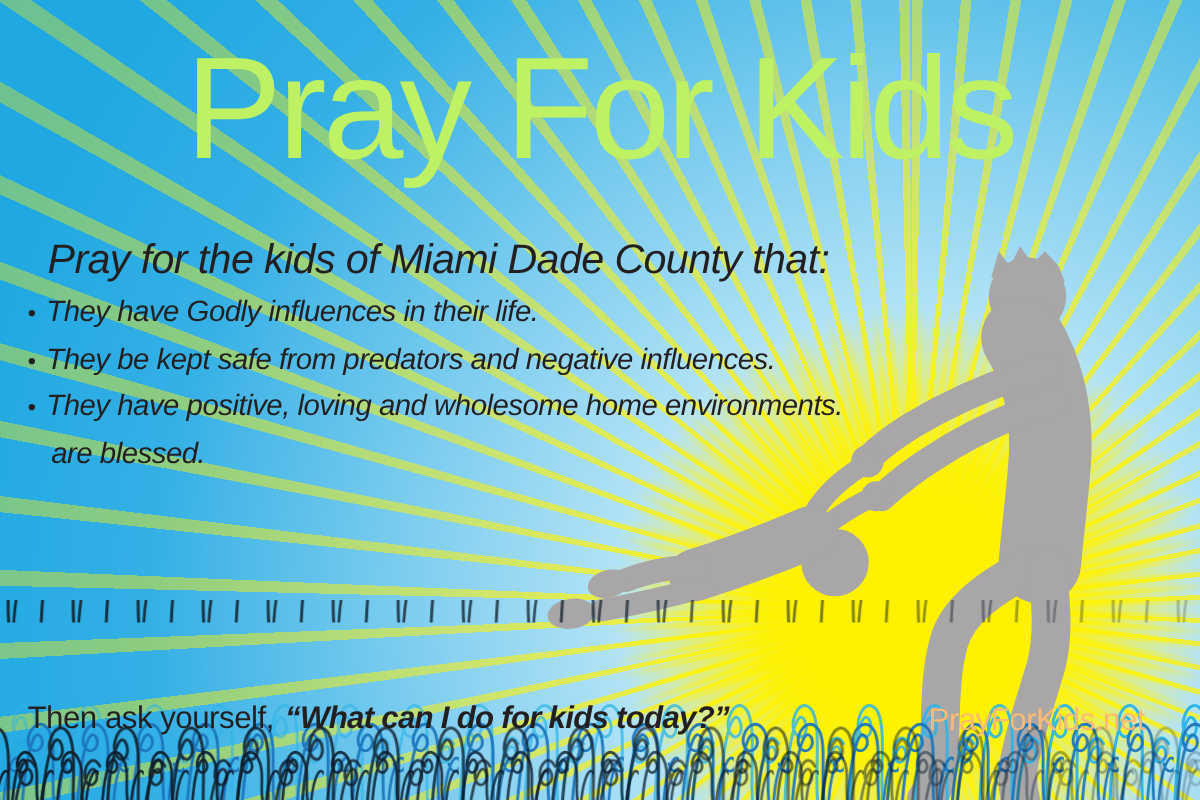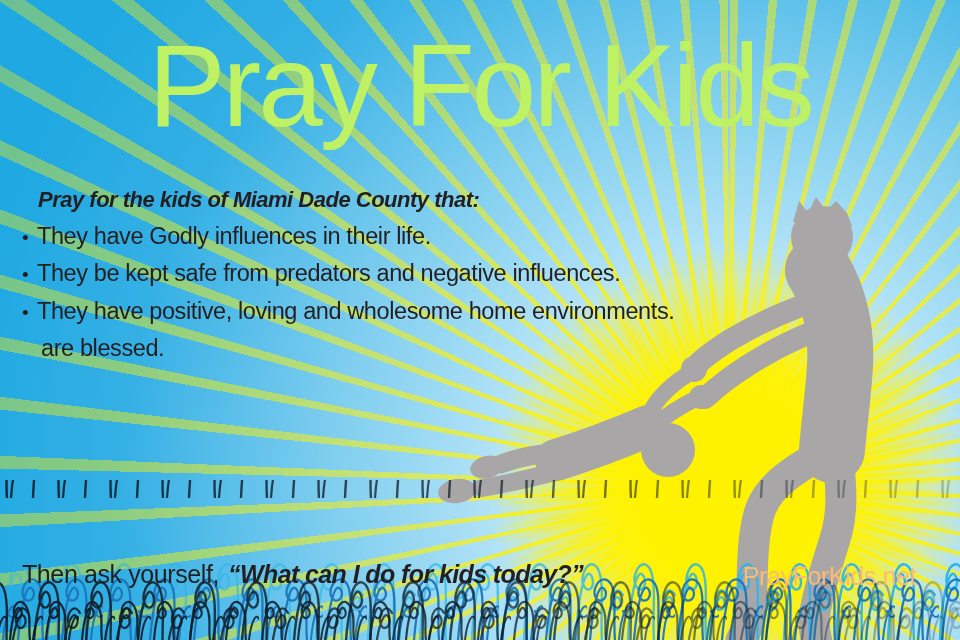--- a/index.html
+++ b/index.html
@@ -46,26 +46,26 @@
   .silhouette{position:absolute;inset:0;z-index:4;}
   .grass{position:absolute;left:0;bottom:0;width:960px;height:160px;z-index:5;}
 
   .title{
     position:absolute;top:28px;left:0;width:100%;margin:0;z-index:7;
     text-align:center;font-size:116px;font-weight:400;line-height:1;
     letter-spacing:-3px;color:#bef264;
   }
   .content{position:absolute;left:22px;top:186px;z-index:7;color:#231f20;}
   .lead{
-    margin:0 0 4px 16px;font-size:22px;line-height:1.25;
-    font-weight:bold;font-style:italic;letter-spacing:-0.5px;
+    margin:0 0 4px 16px;font-size:33px;line-height:1.25;
+    font-weight:normal;font-style:italic;letter-spacing:-0.5px;
   }
   .content ul{list-style:none;margin:0;padding:0;font-size:23.5px;}
   .content li{
-    height:37.5px;line-height:37.5px;white-space:nowrap;letter-spacing:-0.4px;
+    height:37.5px;line-height:37.5px;white-space:nowrap;letter-spacing:-0.4px;font-style:italic;
   }
   .content li::before{
     content:"\2022";display:inline-block;width:15px;font-size:19px;
   }
   .content li.cont{padding-left:19px;}
   .content li.cont::before{content:"";width:0;}
   .footer-ask{
     position:absolute;left:22px;top:560px;margin:0;z-index:8;
     font-size:25px;color:#231f20;letter-spacing:-0.4px;
   }

